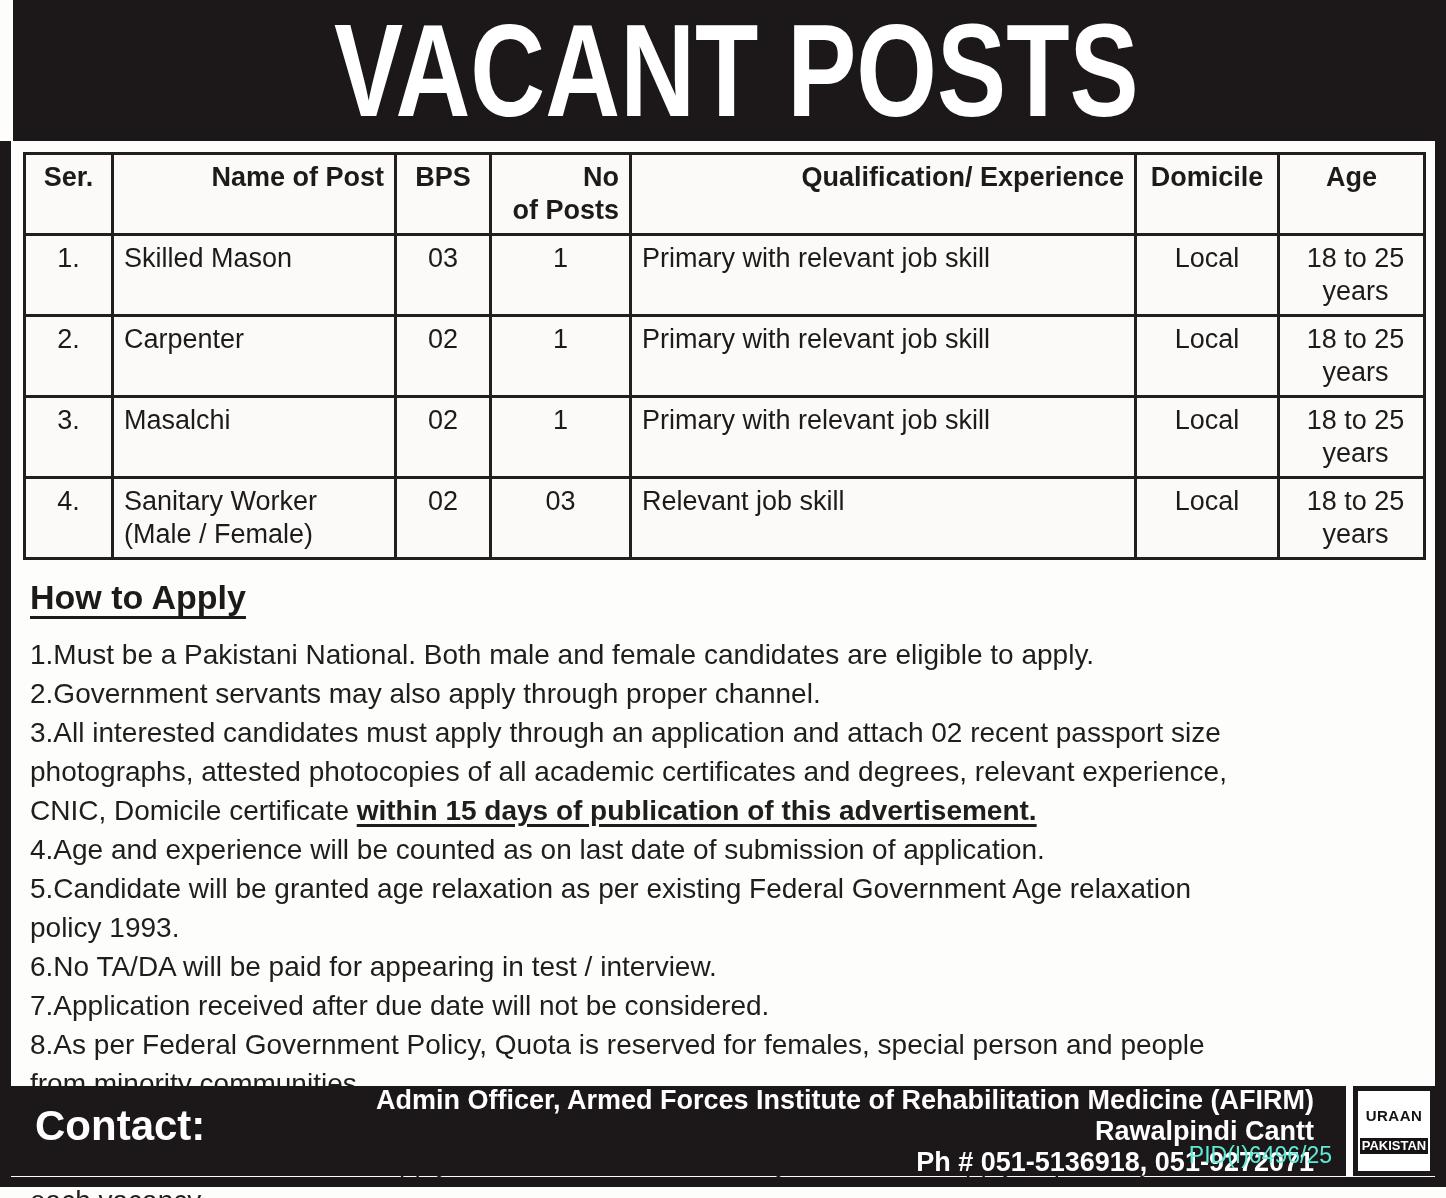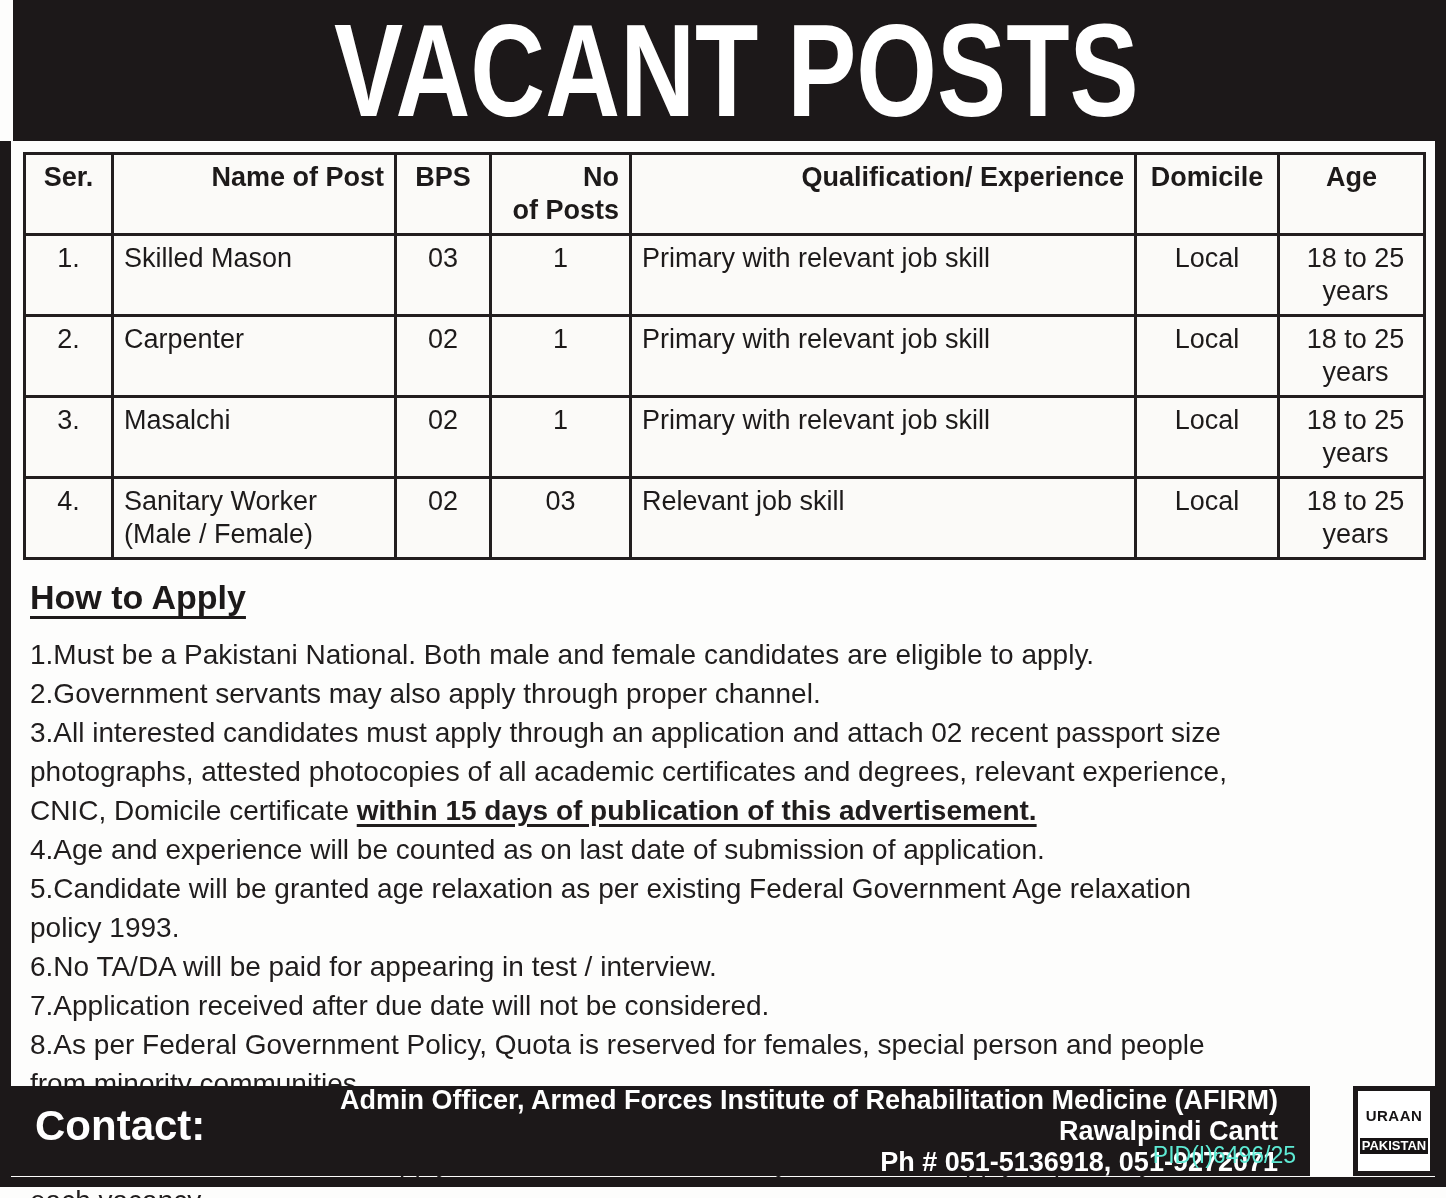--- a/index.html
+++ b/index.html
@@ -67,21 +67,21 @@
     padding: 0 28px 10px 24px; white-space: nowrap;
   }
   .contact-center { flex: 1; text-align: right; color: #ffffff; font-weight: bold; padding-right: 32px; }
   .contact-address { font-size: 27px; line-height: 31px; }
   .contact-phone { font-size: 27px; }
   .pid { position: absolute; right: 14px; bottom: 7px; color: #5eead4; font-weight: normal; font-size: 23px; }
 
   .logo-box {
     width: 86px; background: #ffffff; border: 5px solid #1c1819;
     display: flex; flex-direction: column; align-items: center; justify-content: center;
-    padding: 2px 2px; gap: 15px; margin-left: 36px;
+    padding: 2px 2px; gap: 15px;
   }
   .bird { width: 38px; height: 32px; fill: #161314; }
   .logo-line1 { font-size: 15px; font-weight: bold; letter-spacing: 0.5px; color: #161314; line-height: 15px; }
   .logo-line2 { font-size: 13px; font-weight: bold; color: #ffffff; background: #161314; width: 100%; text-align: center; padding: 1px 0 2px 0; line-height: 13px; }
   .urdu { width: 68px; height: 9px; stroke: #161314; }
 </style>
 </head>
 <body>
 
 <div class="page">

